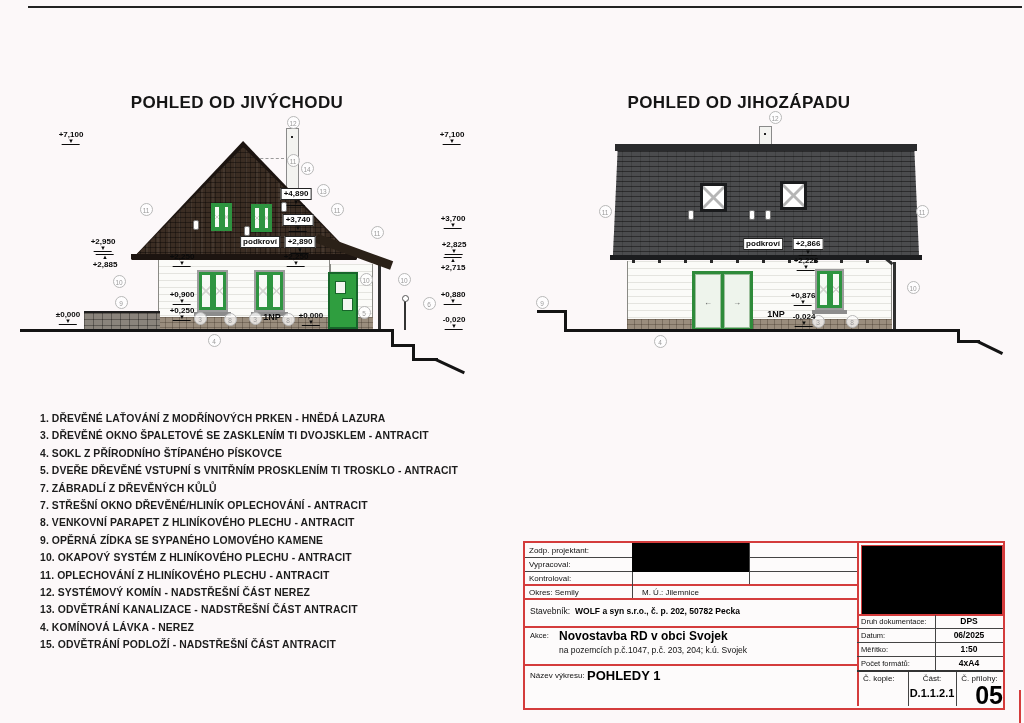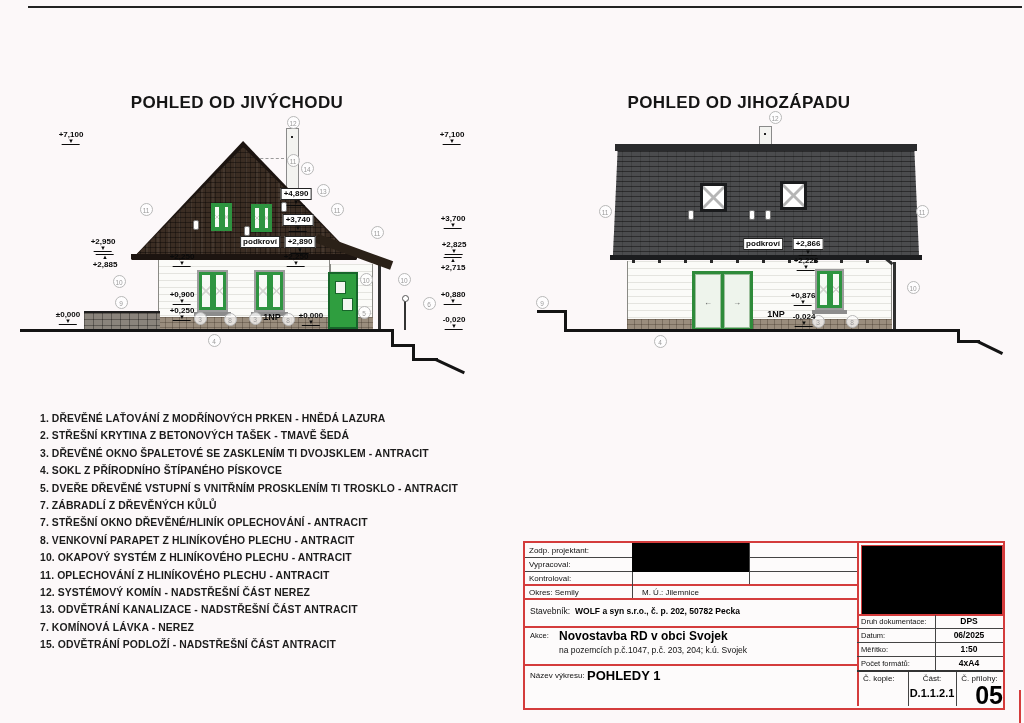--- a/index.html
+++ b/index.html
@@ -315,32 +315,32 @@
     <div class="circ" style="left: 915.5px; top: 204.5px;">11</div>
     <div class="circ" style="left: 906.5px; top: 280.5px;">10</div>
     <div class="circ" style="left: 535.5px; top: 295.5px;">9</div>
     <div class="circ" style="left: 653.5px; top: 334.5px;">4</div>
     <div class="circ" style="left: 811.5px; top: 314.5px;">3</div>
     <div class="circ" style="left: 845.5px; top: 314.5px;">8</div>
   </div>
 
 <div class="abs legend" id="legend" style="left:40px;top:413px;width:470px">
     <div>1. DŘEVĚNÉ LAŤOVÁNÍ Z MODŘÍNOVÝCH PRKEN - HNĚDÁ LAZURA</div>
-    <div>2. STŘEŠNÍ KRYTINA Z BETONOVÝCH TAŠEK - TMAVĚ ŠEDÁ</div>
     <div>3. DŘEVĚNÉ OKNO ŠPALETOVÉ SE ZASKLENÍM TI DVOJSKLEM - ANTRACIT</div>
     <div>4. SOKL Z PŘÍRODNÍHO ŠTÍPANÉHO PÍSKOVCE</div>
     <div>5. DVEŘE DŘEVĚNÉ VSTUPNÍ S VNITŘNÍM PROSKLENÍM TI TROSKLO - ANTRACIT</div>
     <div>7. ZÁBRADLÍ Z DŘEVĚNÝCH KŮLŮ</div>
     <div>7. STŘEŠNÍ OKNO DŘEVĚNÉ/HLINÍK OPLECHOVÁNÍ - ANTRACIT</div>
     <div>8. VENKOVNÍ PARAPET Z HLINÍKOVÉHO PLECHU - ANTRACIT</div>
+    <div>9. OPĚRNÁ ZÍDKA SE SYPANÉHO LOMOVÉHO KAMENE</div>
     <div>10. OKAPOVÝ SYSTÉM Z HLINÍKOVÉHO PLECHU - ANTRACIT</div>
     <div>11. OPLECHOVÁNÍ Z HLINÍKOVÉHO PLECHU - ANTRACIT</div>
     <div>12. SYSTÉMOVÝ KOMÍN - NADSTŘEŠNÍ ČÁST NEREZ</div>
     <div>13. ODVĚTRÁNÍ KANALIZACE - NADSTŘEŠNÍ ČÁST ANTRACIT</div>
-    <div>7. KOMÍNOVÁ LÁVKA - NEREZ</div>
+    <div>4. KOMÍNOVÁ LÁVKA - NEREZ</div>
     <div>15. ODVĚTRÁNÍ PODLOŽÍ - NADSTŘEŠNÍ ČÁST ANTRACIT</div>
   </div>
 
 <div class="abs tb">
 
   <div class="hl" style="left:0;top:14px;width:332px"></div>
   <div class="hl" style="left:0;top:28px;width:332px"></div>
   <div class="rl" style="left:0;top:41px;width:332px"></div>
   <div class="rl" style="left:0;top:55px;width:332px"></div>
   <div class="rl" style="left:0;top:83px;width:332px"></div>

